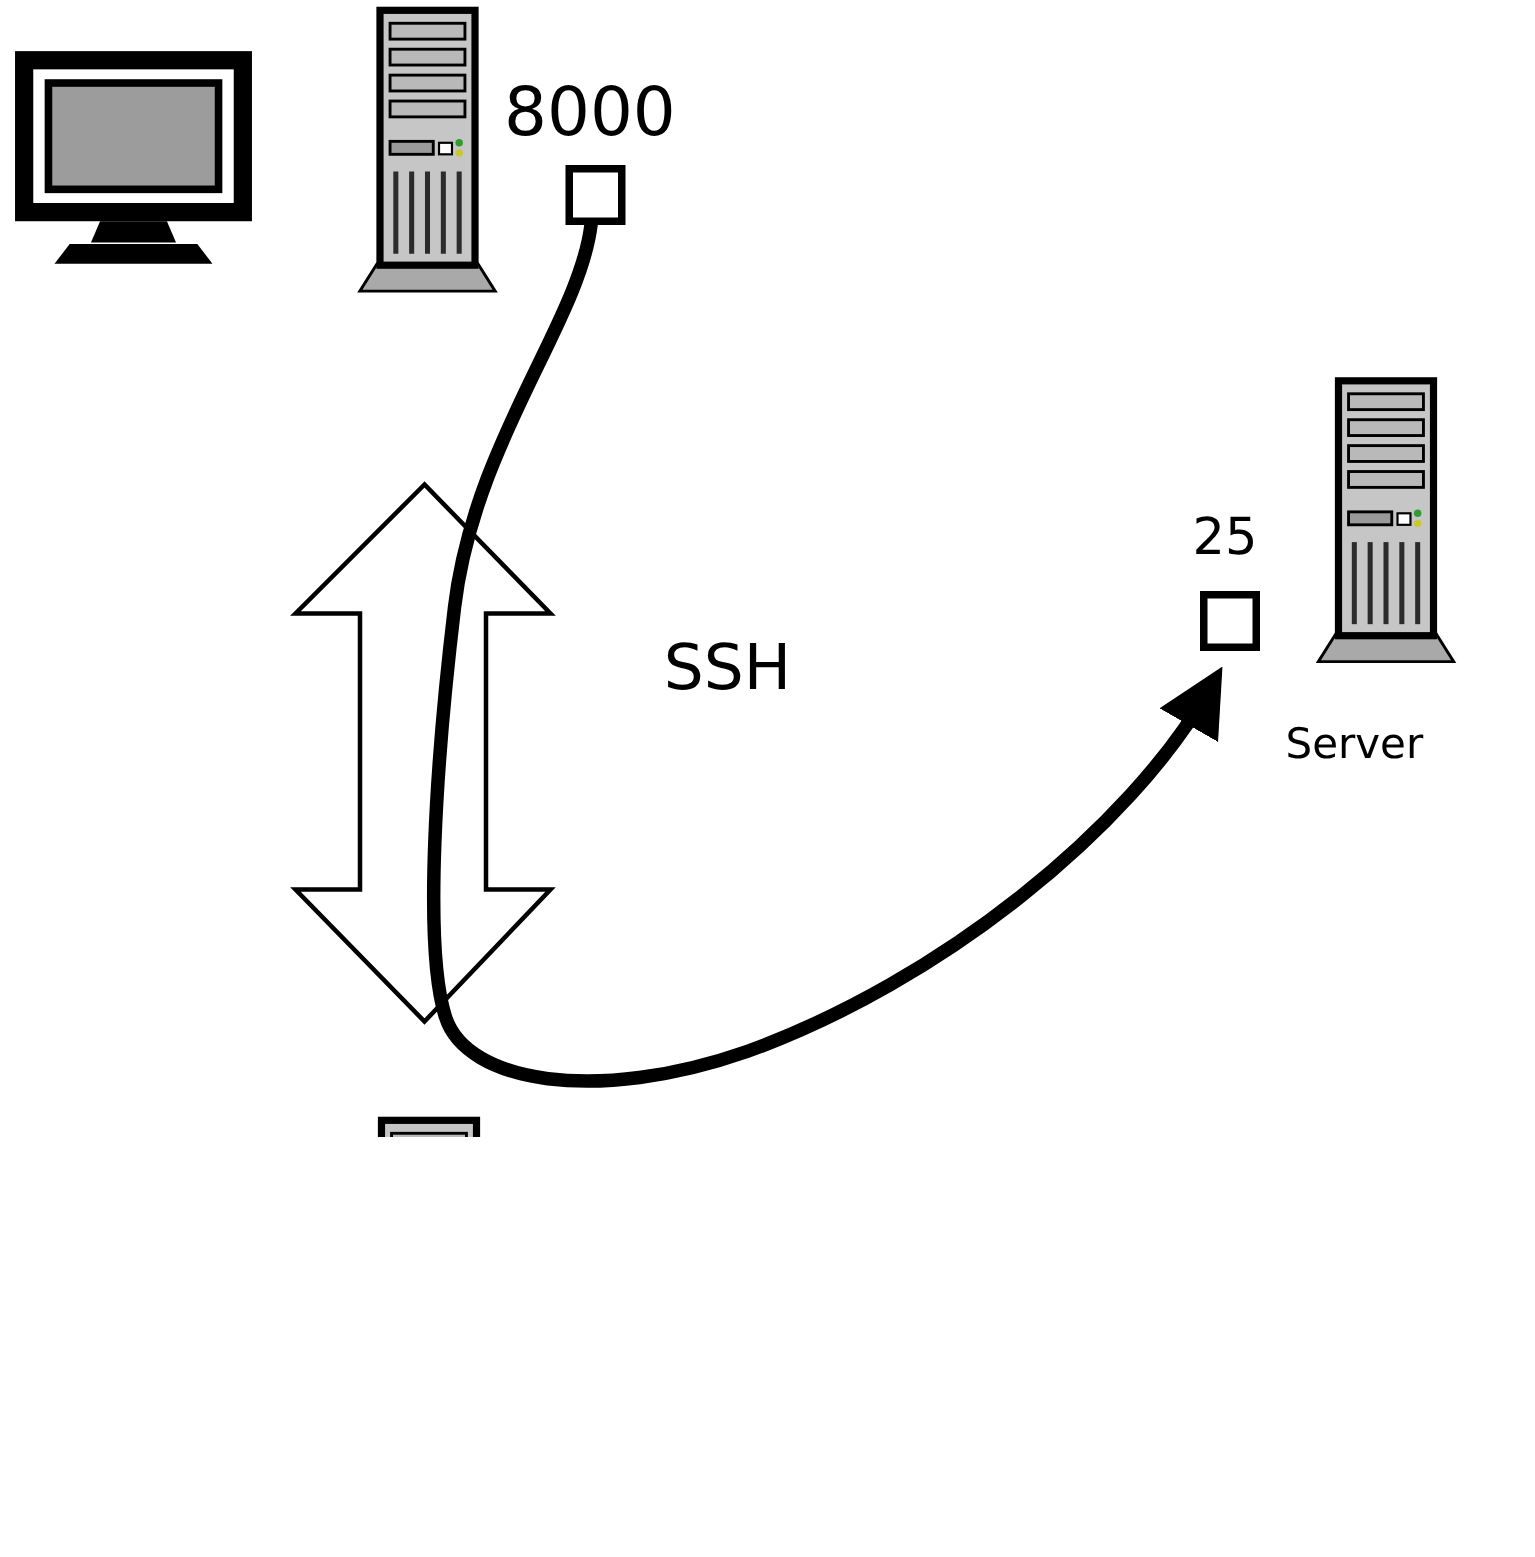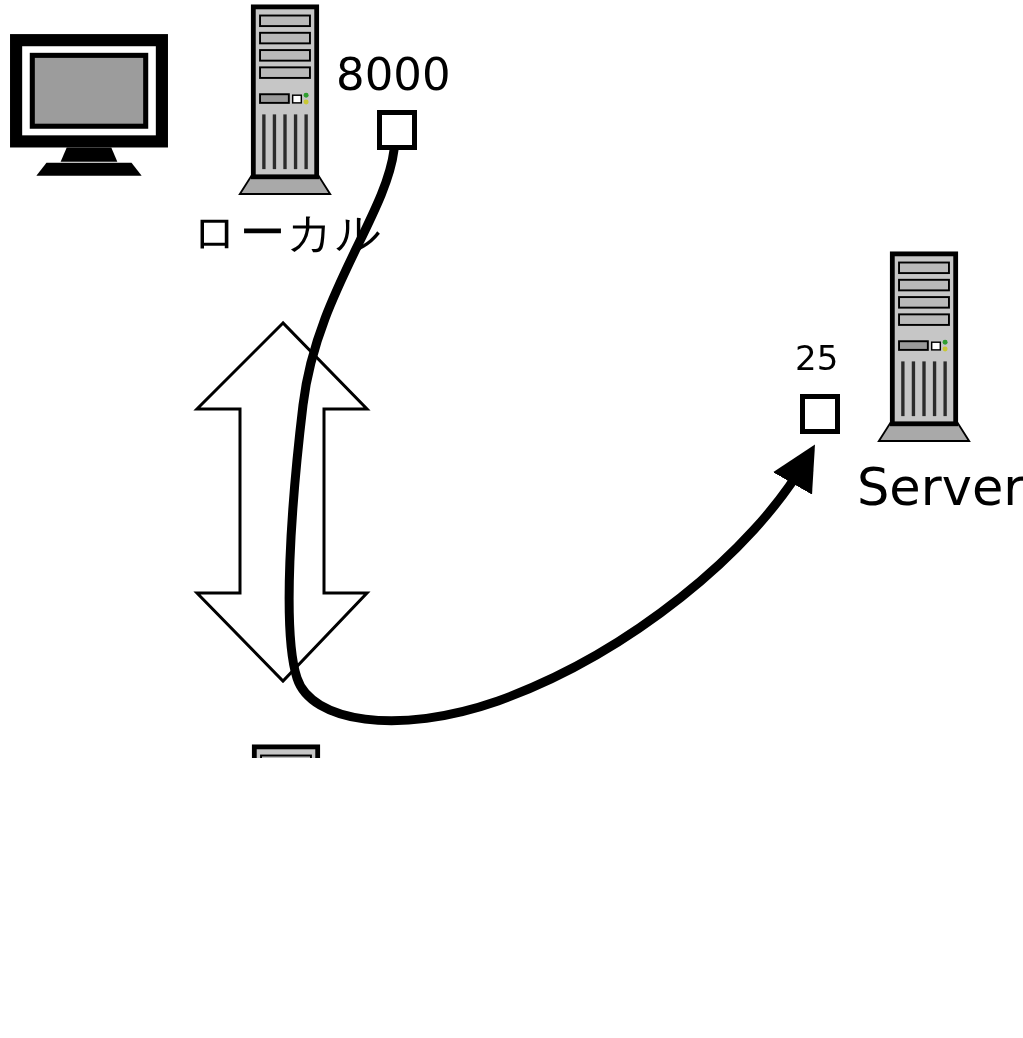--- a/index.html
+++ b/index.html
@@ -75,33 +75,33 @@
   </svg>
 
   <svg class="icon-svg" style="left:237px; top:3px; width:96px; height:194px;">
     <use href="#tower"></use>
   </svg>
 
   <div class="label" style="left:336px; top:48px; font-size:45px;">8000</div>
 
   <div class="port" style="left:377px; top:110px;"></div>
 
-  <div class="label" style="left:192px; top:203px; font-size:45px; letter-spacing:2px;">ローカル</div>
 
   <div class="label ssh-label" style="left:425px; top:420px; width:120px; font-size:42px; line-height:49px;">
+    <div>SSH</div>
   </div>
 
   <div class="label" style="left:795px; top:338px; font-size:34px;">25</div>
 
   <div class="port" style="left:800px; top:394px;"></div>
 
   <svg class="icon-svg" style="left:876px; top:248px; width:96px; height:198px;">
     <use href="#tower"></use>
   </svg>
 
-  <div class="label" style="left:857px; top:458px; font-size:51px;">Server</div>
+  <div class="label" style="left:857px; top:479px; font-size:28px;">Server</div>
 
   <svg class="icon-svg" style="left:238px; top:743px; width:96px; height:194px;">
     <use href="#tower"></use>
   </svg>
 
 
 </div>
 
 </body></html>

